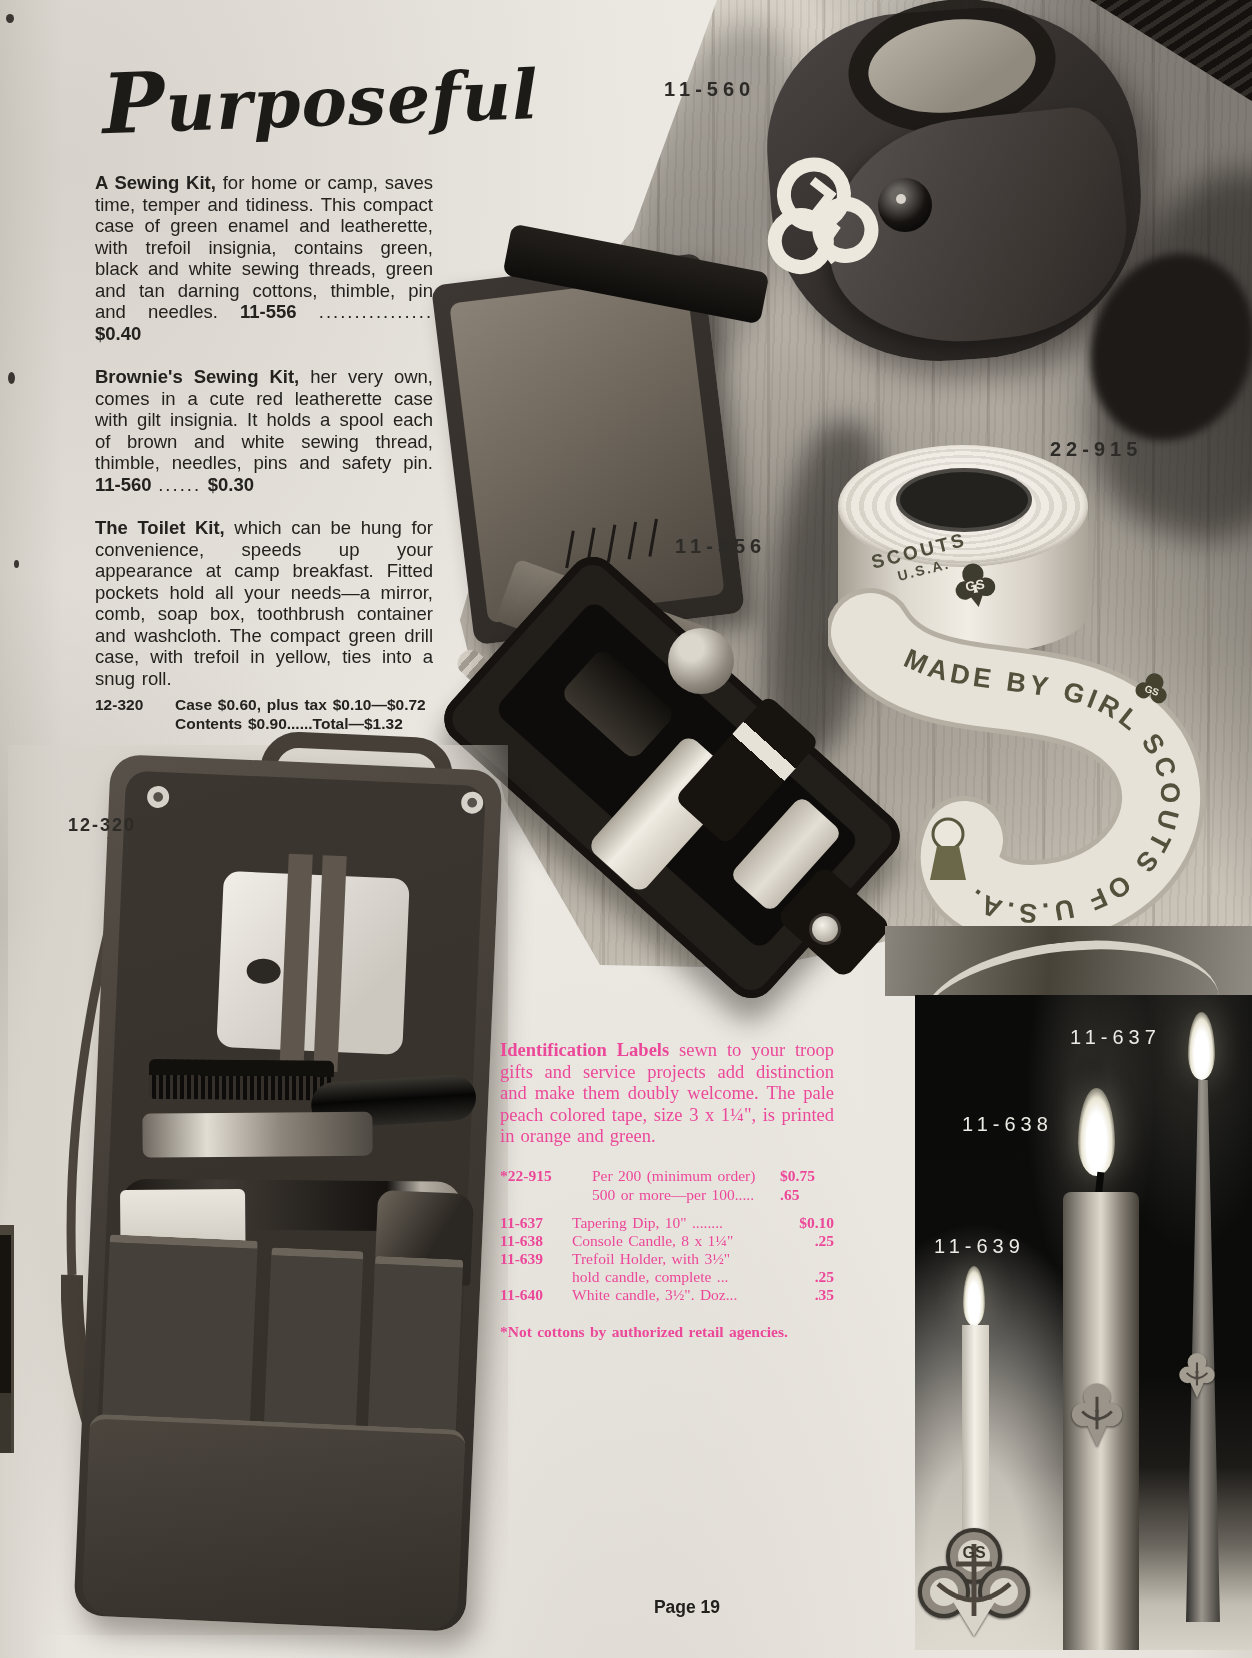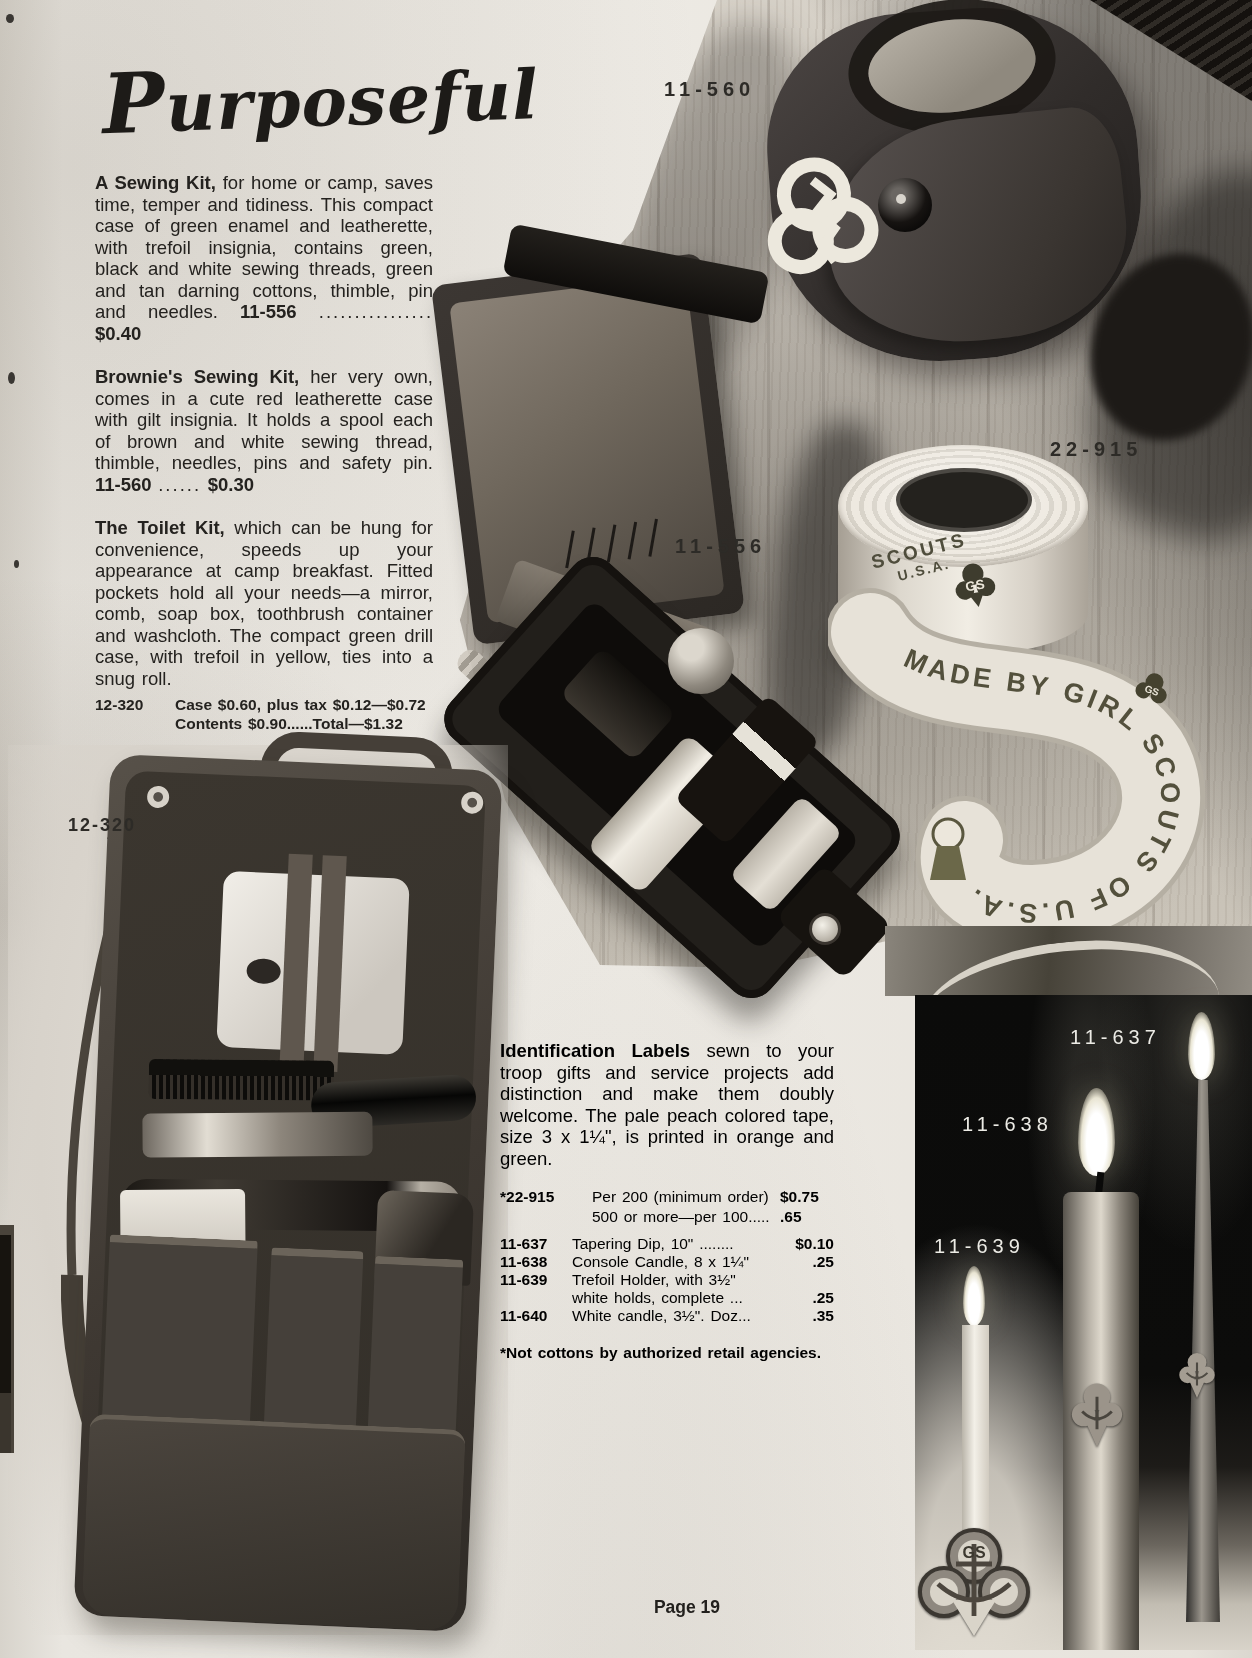--- a/index.html
+++ b/index.html
@@ -24,21 +24,21 @@
     text-align:justify;word-spacing:1.5px;color:#24221f;}
   .col-left p{margin:0 0 22px 0;}
   .col-left p.p3{margin-bottom:6px;}
   .lead{font-weight:700;}
   .pnum{font-weight:700;}
   .leader{letter-spacing:2px;}
   .price-block{display:grid;grid-template-columns:72px 1fr;column-gap:8px;
     font-size:15.5px;line-height:19px;font-weight:600;}
   .price-block .pno{font-weight:700;}
   .col-mid{left:500px;top:1040px;width:334px;font-size:18.5px;line-height:21.5px;
-    text-align:justify;word-spacing:1.5px;color:#000000;}
+    text-align:justify;word-spacing:1.5px;color:#ec4899;font-family:Liberation Serif, serif;}
   .col-mid p{margin:0;}
   .mid-prices{display:grid;grid-template-columns:86px 1fr 54px;column-gap:6px;
     font-size:15.5px;line-height:19.5px;margin-top:18px;font-weight:500;}
   .mid-prices .pno,.mid-prices .pprice{font-weight:700;}
   .mid-prices .pprice{text-align:left;}
   .candles-para{margin-top:22px !important;}
   .candle-rows{display:grid;grid-template-columns:66px 1fr 50px;column-gap:6px;
     font-size:15.5px;line-height:18px;margin-top:9px;font-weight:500;}
   .candle-rows .pno,.candle-rows .pprice{font-weight:700;}
   .candle-rows .pprice{text-align:right;}
@@ -397,21 +397,21 @@
     <span class="pnum">11-560</span>
     <span class="leader">......</span>
     <span class="pnum">$0.30</span>
   </p>
   <p class="p3">
     <span class="lead">The Toilet Kit,</span>
     <span>which can be hung for convenience, speeds up your appearance at camp breakfast. Fitted pockets hold all your needs—a mirror, comb, soap box, toothbrush container and washcloth. The compact green drill case, with trefoil in yellow, ties into a snug roll.</span>
   </p>
   <div class="price-block">
     <span class="pno">12-320</span>
-    <span>Case $0.60, plus tax $0.12—$0.72</span>
+    <span>Case $0.60, plus tax $0.10—$0.72</span>
     <span class="pno"></span>
     <span>Contents $0.90......Total—$1.32</span>
   </div>
 </div>
 
 <div class="abs col-mid">
   <p>
     <span class="lead">Identification Labels</span>
     <span>sewn to your troop gifts and service projects add distinction and make them doubly welcome. The pale peach colored tape, size 3 x 1¼", is printed in orange and green.</span>
   </p>
@@ -427,21 +427,21 @@
     <span class="pno">11-637</span>
     <span>Tapering Dip, 10" ........</span>
     <span class="pprice">$0.10</span>
     <span class="pno">11-638</span>
     <span>Console Candle, 8 x 1¼"</span>
     <span class="pprice">.25</span>
     <span class="pno">11-639</span>
     <span>Trefoil Holder, with 3½"</span>
     <span class="pprice"></span>
     <span class="pno"></span>
-    <span>white holds, complete ...</span>
+    <span>hold candle, complete ...</span>
     <span class="pprice">.25</span>
     <span class="pno">11-640</span>
     <span>White candle, 3½". Doz...</span>
     <span class="pprice">.35</span>
   </div>
   <div class="footnote">*Not cottons by authorized retail agencies.</div>
 </div>
 
 <div class="abs page-num">Page 19</div>
 

